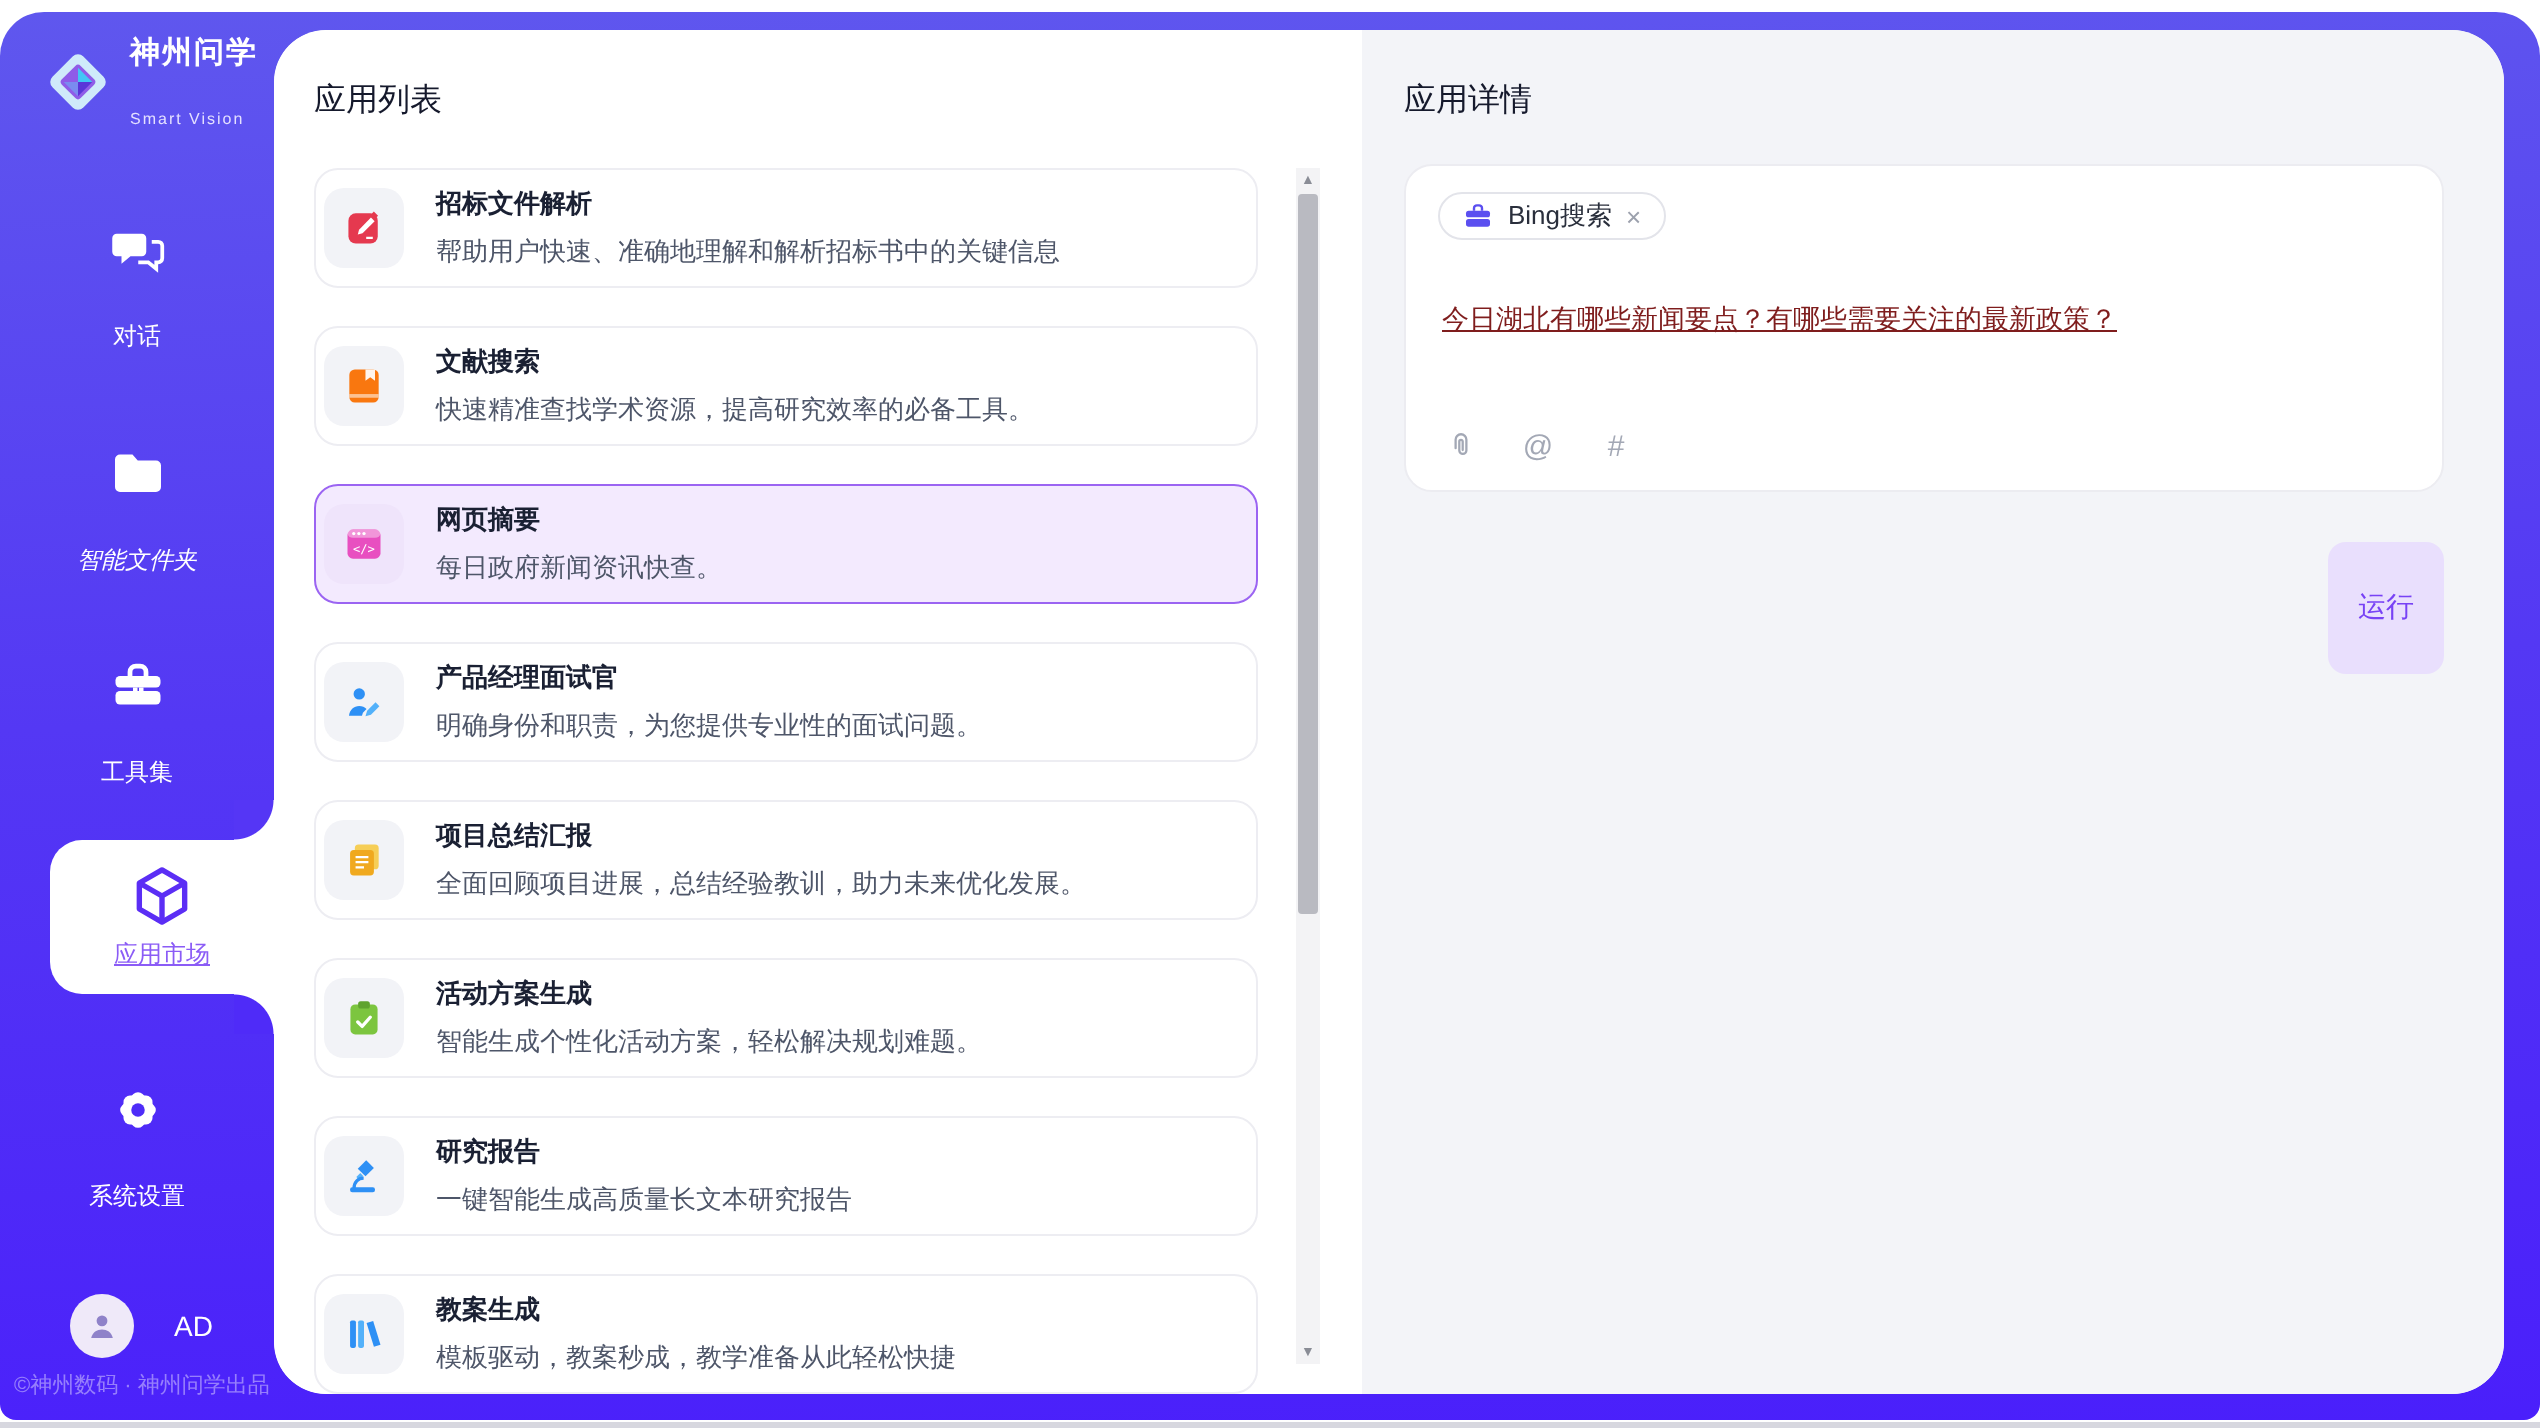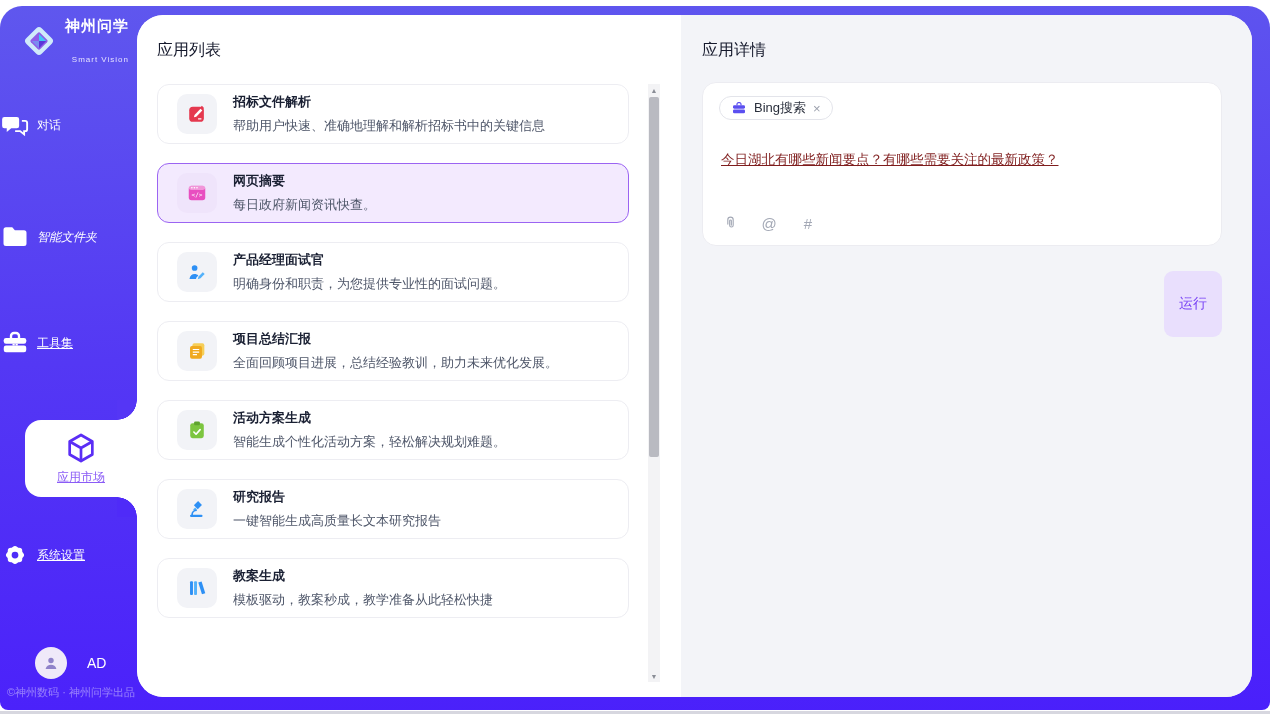--- a/index.html
+++ b/index.html
@@ -9,24 +9,24 @@
 
   
   .frame { position:absolute; left:0; right:0; top:6px; bottom:4px;
     background:linear-gradient(178deg,#5f57ee 0%,#5438f4 48%,#4a1ffb 100%);
     border-radius:22px 22px 8px 8px; }
 
   
   .sidebar { position:absolute; left:0; top:0; bottom:10px; width:137px; }
   .logo { position:absolute; left:20px; top:11px; display:flex; align-items:center; gap:7px; }
   .logo-text .cn { color:#fff; font-size:15px; font-weight:bold; letter-spacing:1px; }
-  .logo-text .en { color:#e4e0ff; font-size:8px; letter-spacing:1px; margin-top:19px;text-align:right; }
-  .nav-item { position:absolute; left:0; width:137px; display:flex; flex-direction:row; align-items:center; gap:7px; cursor:pointer;text-align:right; }
+  .logo-text .en { color:#e4e0ff; font-size:8px; letter-spacing:1px; margin-top:19px; }
+  .nav-item { position:absolute; left:0; width:137px; display:flex; flex-direction:column; align-items:center; gap:20px; cursor:pointer;text-align:right; }
   .nav-item .lbl { color:#fff; font-size:12px; }
-  .nav-item.u .lbl { text-decoration:underline; }
+  .nav-item.u .lbl { }
   .nav-blob { position:absolute; left:25px; width:112px; height:77px; top:414px;
     background:#fff; border-radius:16px 0 0 16px; display:flex; flex-direction:column;
     align-items:center; justify-content:center; gap:4px; cursor:pointer; }
   .nav-blob .lbl { color:#8b5cf6; font-size:12px; text-decoration:underline; }
   .blob-corner { position:absolute; right:0; width:20px; height:20px; }
   .blob-corner.top { top:394px; background:radial-gradient(circle at 0 0, #5536f5 0 19.5px, #fff 20px); }
   .blob-corner.bot { top:491px; background:radial-gradient(circle at 0 100%, #4f2bf8 0 19.5px, #fff 20px); }
   .user-row { position:absolute; left:35px; top:641px; display:flex; align-items:center; gap:20px; cursor:pointer; }
   .avatar { width:32px; height:32px; border-radius:50%; background:#efe9f9; display:flex; align-items:center; justify-content:center; }
   .user-name { color:#fff; font-size:14px; }
@@ -34,21 +34,21 @@
 
   
   .content { position:absolute; left:137px; top:9px; right:18px; bottom:13px;
     background:#f3f4f8; border-radius:26px; overflow:hidden; display:flex; }
 
   
   .list-panel { position:relative; width:544px; background:#fff; border-radius:26px 0 0 26px; flex:none; }
   .panel-title { position:absolute; left:20px; top:25px; font-size:16px; font-weight:normal; color:#15192c; }
   .cards { position:absolute; left:20px; top:69px; width:472px; }
   .card { height:60px; margin-bottom:19px; border:1px solid #ededf2; border-radius:12px;
-    background:#fff; display:flex; align-items:center; padding:0 14px 0 19px; cursor:pointer; }
+    background:#fff; display:flex; align-items:center; padding:0 14px 0 4px; cursor:pointer; }
   .card.selected { background:#f3eafe; border:1px solid #9b64f2; }
   .tile { width:40px; height:40px; border-radius:10px; background:#f2f3f7; flex:none;
     display:flex; align-items:center; justify-content:center; margin-right:16px; }
   .card.selected .tile { background:#efe4fb; }
   .card-texts { min-width:0; }
   .card-name { font-size:13px; font-weight:bold; color:#1a2033; }
   .card-desc { font-size:13px; color:#4e5669; margin-top:6px; white-space:nowrap; }
 
   
   .sb { position:absolute; right:21px; top:69px; bottom:15px; width:12px; background:#f3f3f5; }
@@ -177,20 +177,35 @@
                     <path d="M16.8 3.6l2.3 2.3" stroke="#e5394f" stroke-width="1.6"></path>
                     <path d="M13.2 17.4h3.6" stroke="#fff" stroke-width="1.3"></path>
                   </svg>
                 </span>
               </span>
               <div class="card-texts">
                 <div class="card-name">招标文件解析</div>
                 <div class="card-desc">帮助用户快速、准确地理解和解析招标书中的关键信息</div>
               </div>
             </div>
+            <div class="card">
+              <span class="tile">
+                <span>
+                  <svg width="22" height="22" viewBox="0 0 24 24">
+                    <rect x="4" y="3" width="16" height="18" rx="3" fill="#f9770f"></rect>
+                    <path d="M12.8 3v6.2l2.6-2 2.6 2V3z" fill="#fff" opacity=".92"></path>
+                    <rect x="4" y="16.4" width="16" height="2" fill="#fff" opacity=".55"></rect>
+                  </svg>
+                </span>
+              </span>
+              <div class="card-texts">
+                <div class="card-name">文献搜索</div>
+                <div class="card-desc">快速精准查找学术资源，提高研究效率的必备工具。</div>
+              </div>
+            </div>
             <div class="card selected">
               <span class="tile">
                 <span>
                   <svg width="22" height="22" viewBox="0 0 24 24">
                     <rect x="3" y="4" width="18" height="16" rx="3" fill="#e84fc0"></rect>
                     <rect x="3" y="4" width="18" height="4.6" rx="3" fill="#fff" opacity=".4"></rect>
                     <circle cx="6.4" cy="6.3" r=".9" fill="#fff"></circle>
                     <circle cx="9.2" cy="6.3" r=".9" fill="#fff"></circle>
                     <circle cx="12" cy="6.3" r=".9" fill="#fff"></circle>
                     <text x="12" y="16.8" font-size="6.6" fill="#fff" text-anchor="middle" font-family="DejaVu Sans Mono,monospace">&lt;/&gt;</text>

